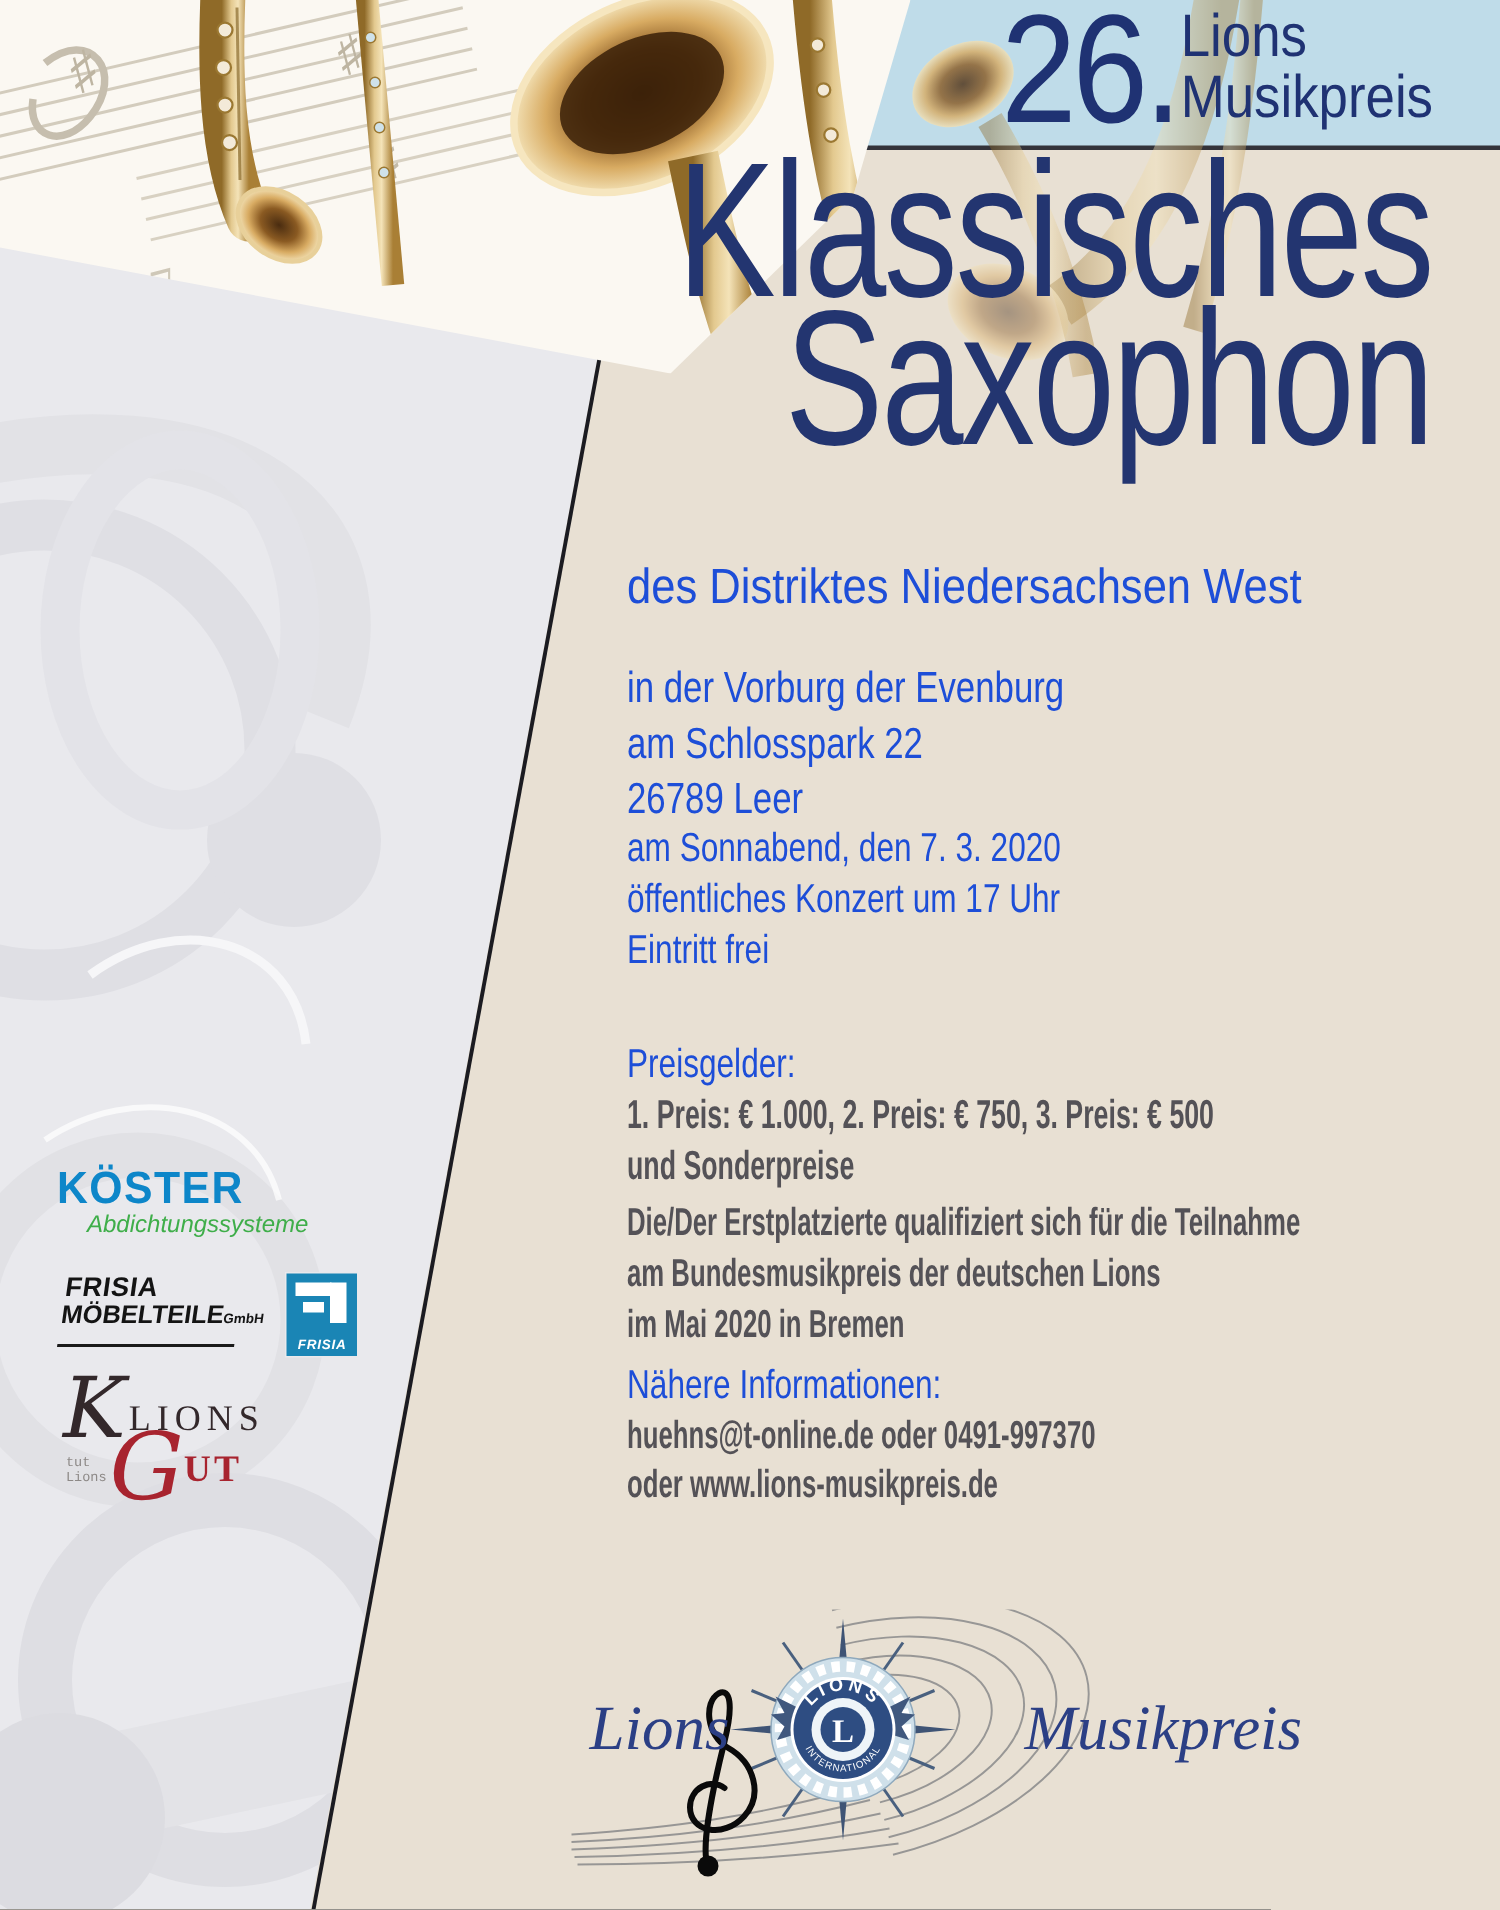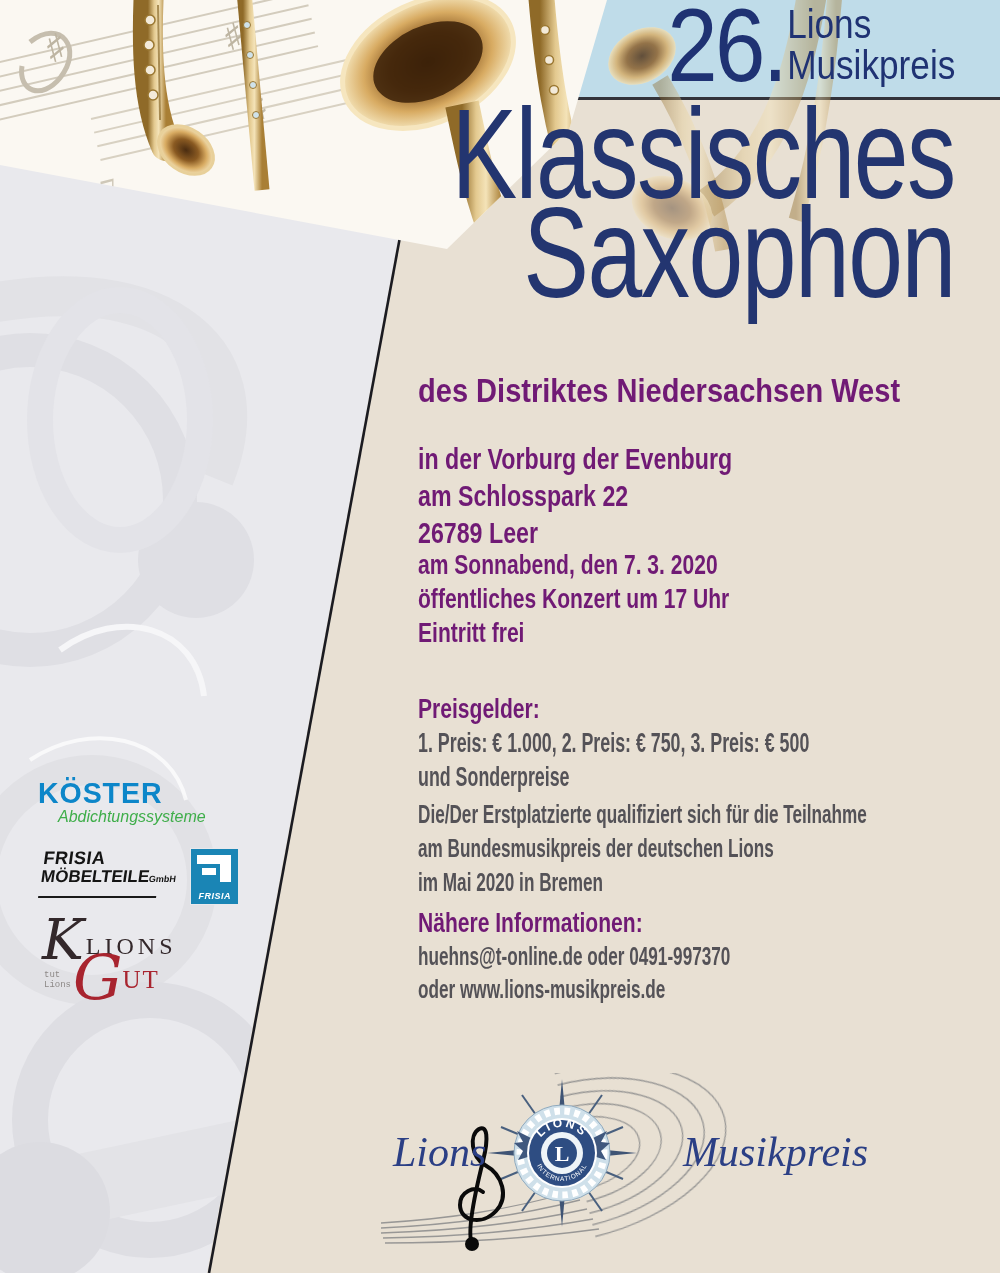--- a/index.html
+++ b/index.html
@@ -25,21 +25,21 @@
     position:absolute;top:104px;right:45px;z-index:3;text-align:right;
     color:#233570;white-space:nowrap;
   }
   .title span{display:block;font-size:128px;line-height:99px;font-weight:400;
     letter-spacing:-2px;transform:scaleX(.77);transform-origin:center right;}
   
   .art{position:absolute;top:0;left:0;z-index:2;pointer-events:none;}
   
   .tb{position:absolute;left:418px;z-index:3;white-space:nowrap;}
   .tb .sx{display:inline-block;transform-origin:top left;}
-  .bold-d{font-weight:700;color:#701a75;}
+  .bold-d{font-weight:400;color:#1d4ed8;}
   .light-d{font-weight:700;color:#545257;}
   .subtitle{top:372px;font-size:33px;}
   .subtitle .sx{transform:scaleX(.88);}
   .venue{top:441px;font-size:29px;line-height:37px;}
   .venue .sx{transform:scaleX(.80);}
   .datetime{top:548px;font-size:27px;line-height:34px;}
   .datetime .sx{transform:scaleX(.78);}
   .prizes{top:692px;font-size:27px;line-height:34px;}
   .prizes .lbl{transform:scaleX(.78);}
   .prizes .val{transform:scaleX(.66);}
@@ -71,21 +71,21 @@
   .fb-bar2{position:absolute;top:19px;left:11px;width:14px;height:7px;background:#fff;}
   .fb-label{position:absolute;bottom:3px;left:0;right:0;text-align:center;color:#fff;
     font-size:9px;font-weight:800;font-style:italic;letter-spacing:.5px;}
   .kultur{position:absolute;left:42px;top:916px;z-index:3;font-family:"Liberation Serif",serif;}
   .kultur-row1{display:flex;align-items:flex-end;}
   .k-script{font-family:"DejaVu Serif",serif;font-style:italic;font-size:56px;line-height:48px;color:#33282b;}
   .k-caps{font-size:24px;letter-spacing:4px;color:#33282b;margin:0 0 4px 2px;}
   .kultur-row2{display:flex;align-items:flex-end;margin:-12px 0 0 2px;}
   .k-small{font-family:Liberation Mono, monospace;font-size:9px;line-height:10px;color:#8d8987;margin:0 2px 14px 0;}
   .g-script{font-family:"DejaVu Serif",serif;font-style:italic;font-size:62px;line-height:52px;color:#a8242f;}
-  .g-caps{font-size:25px;font-weight:400;letter-spacing:2px;color:#a8242f;margin:0 0 10px 0;}
+  .g-caps{font-size:25px;font-weight:700;letter-spacing:2px;color:#a8242f;margin:0 0 10px 0;}
   
   .footer-logo{position:absolute;left:375px;top:1073px;z-index:3;}
 </style>
 </head>
 <body>
 
 <div class="poster">
 
   <div class="band"></div>
 

